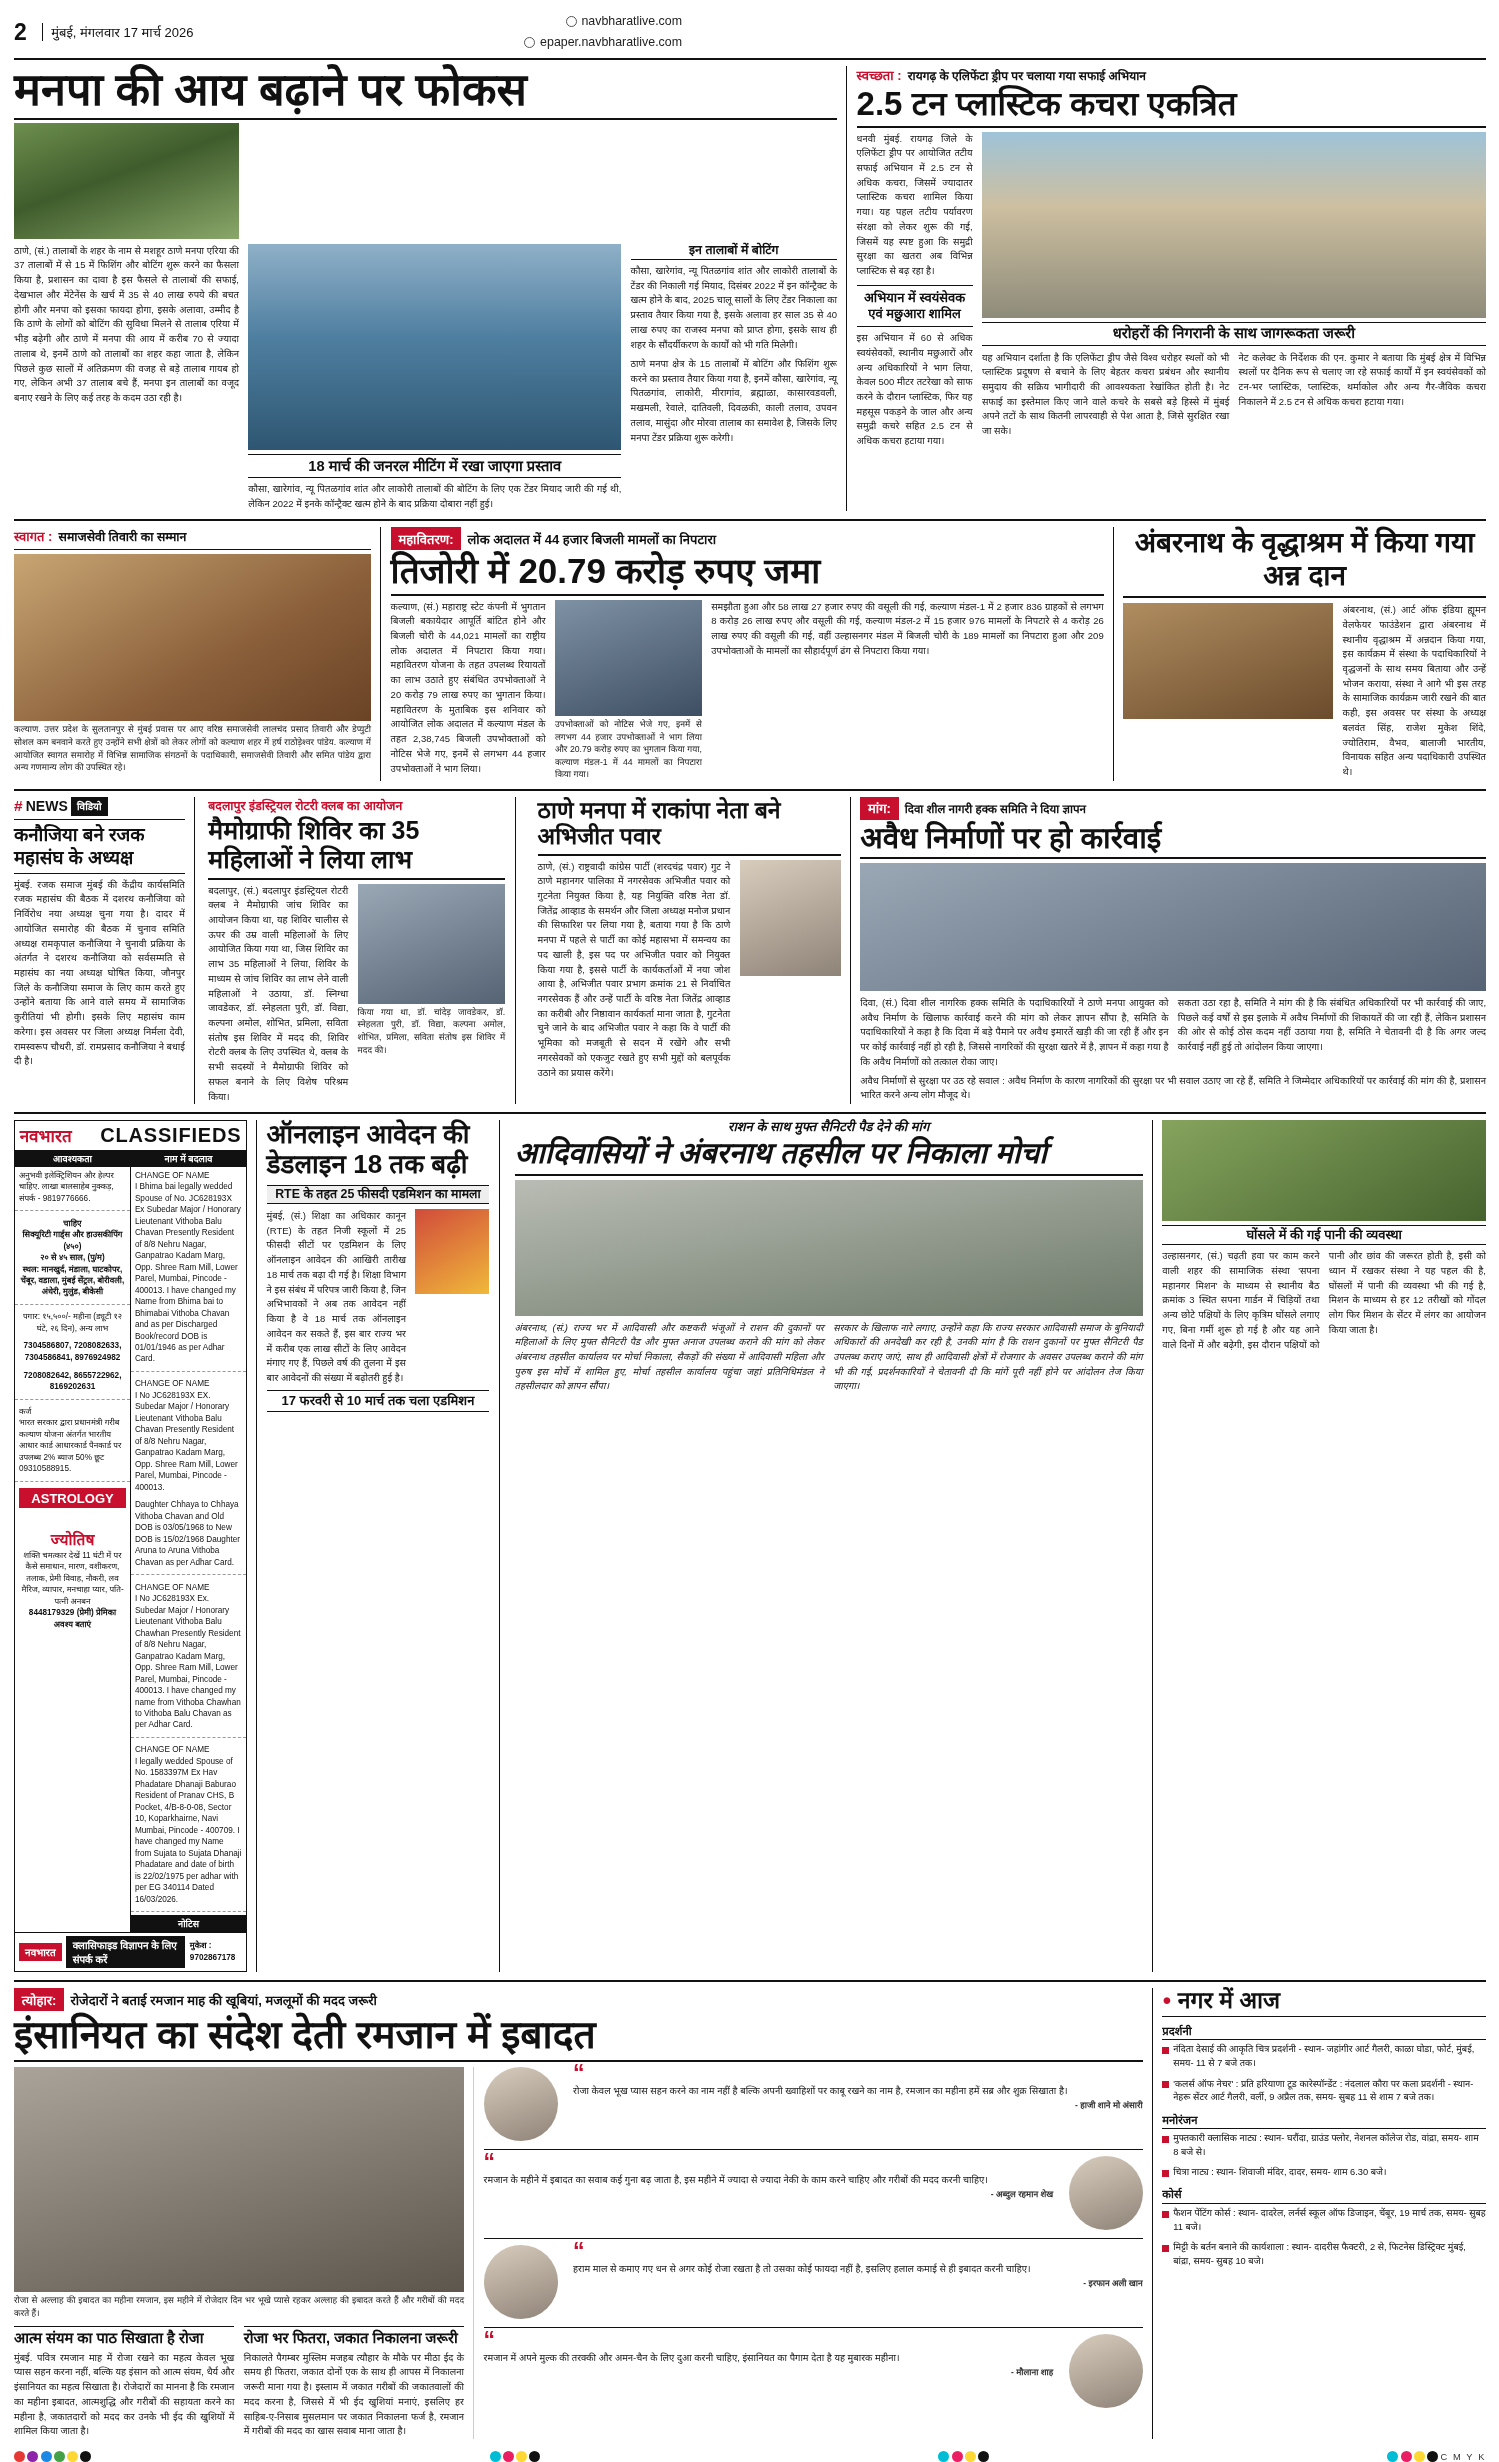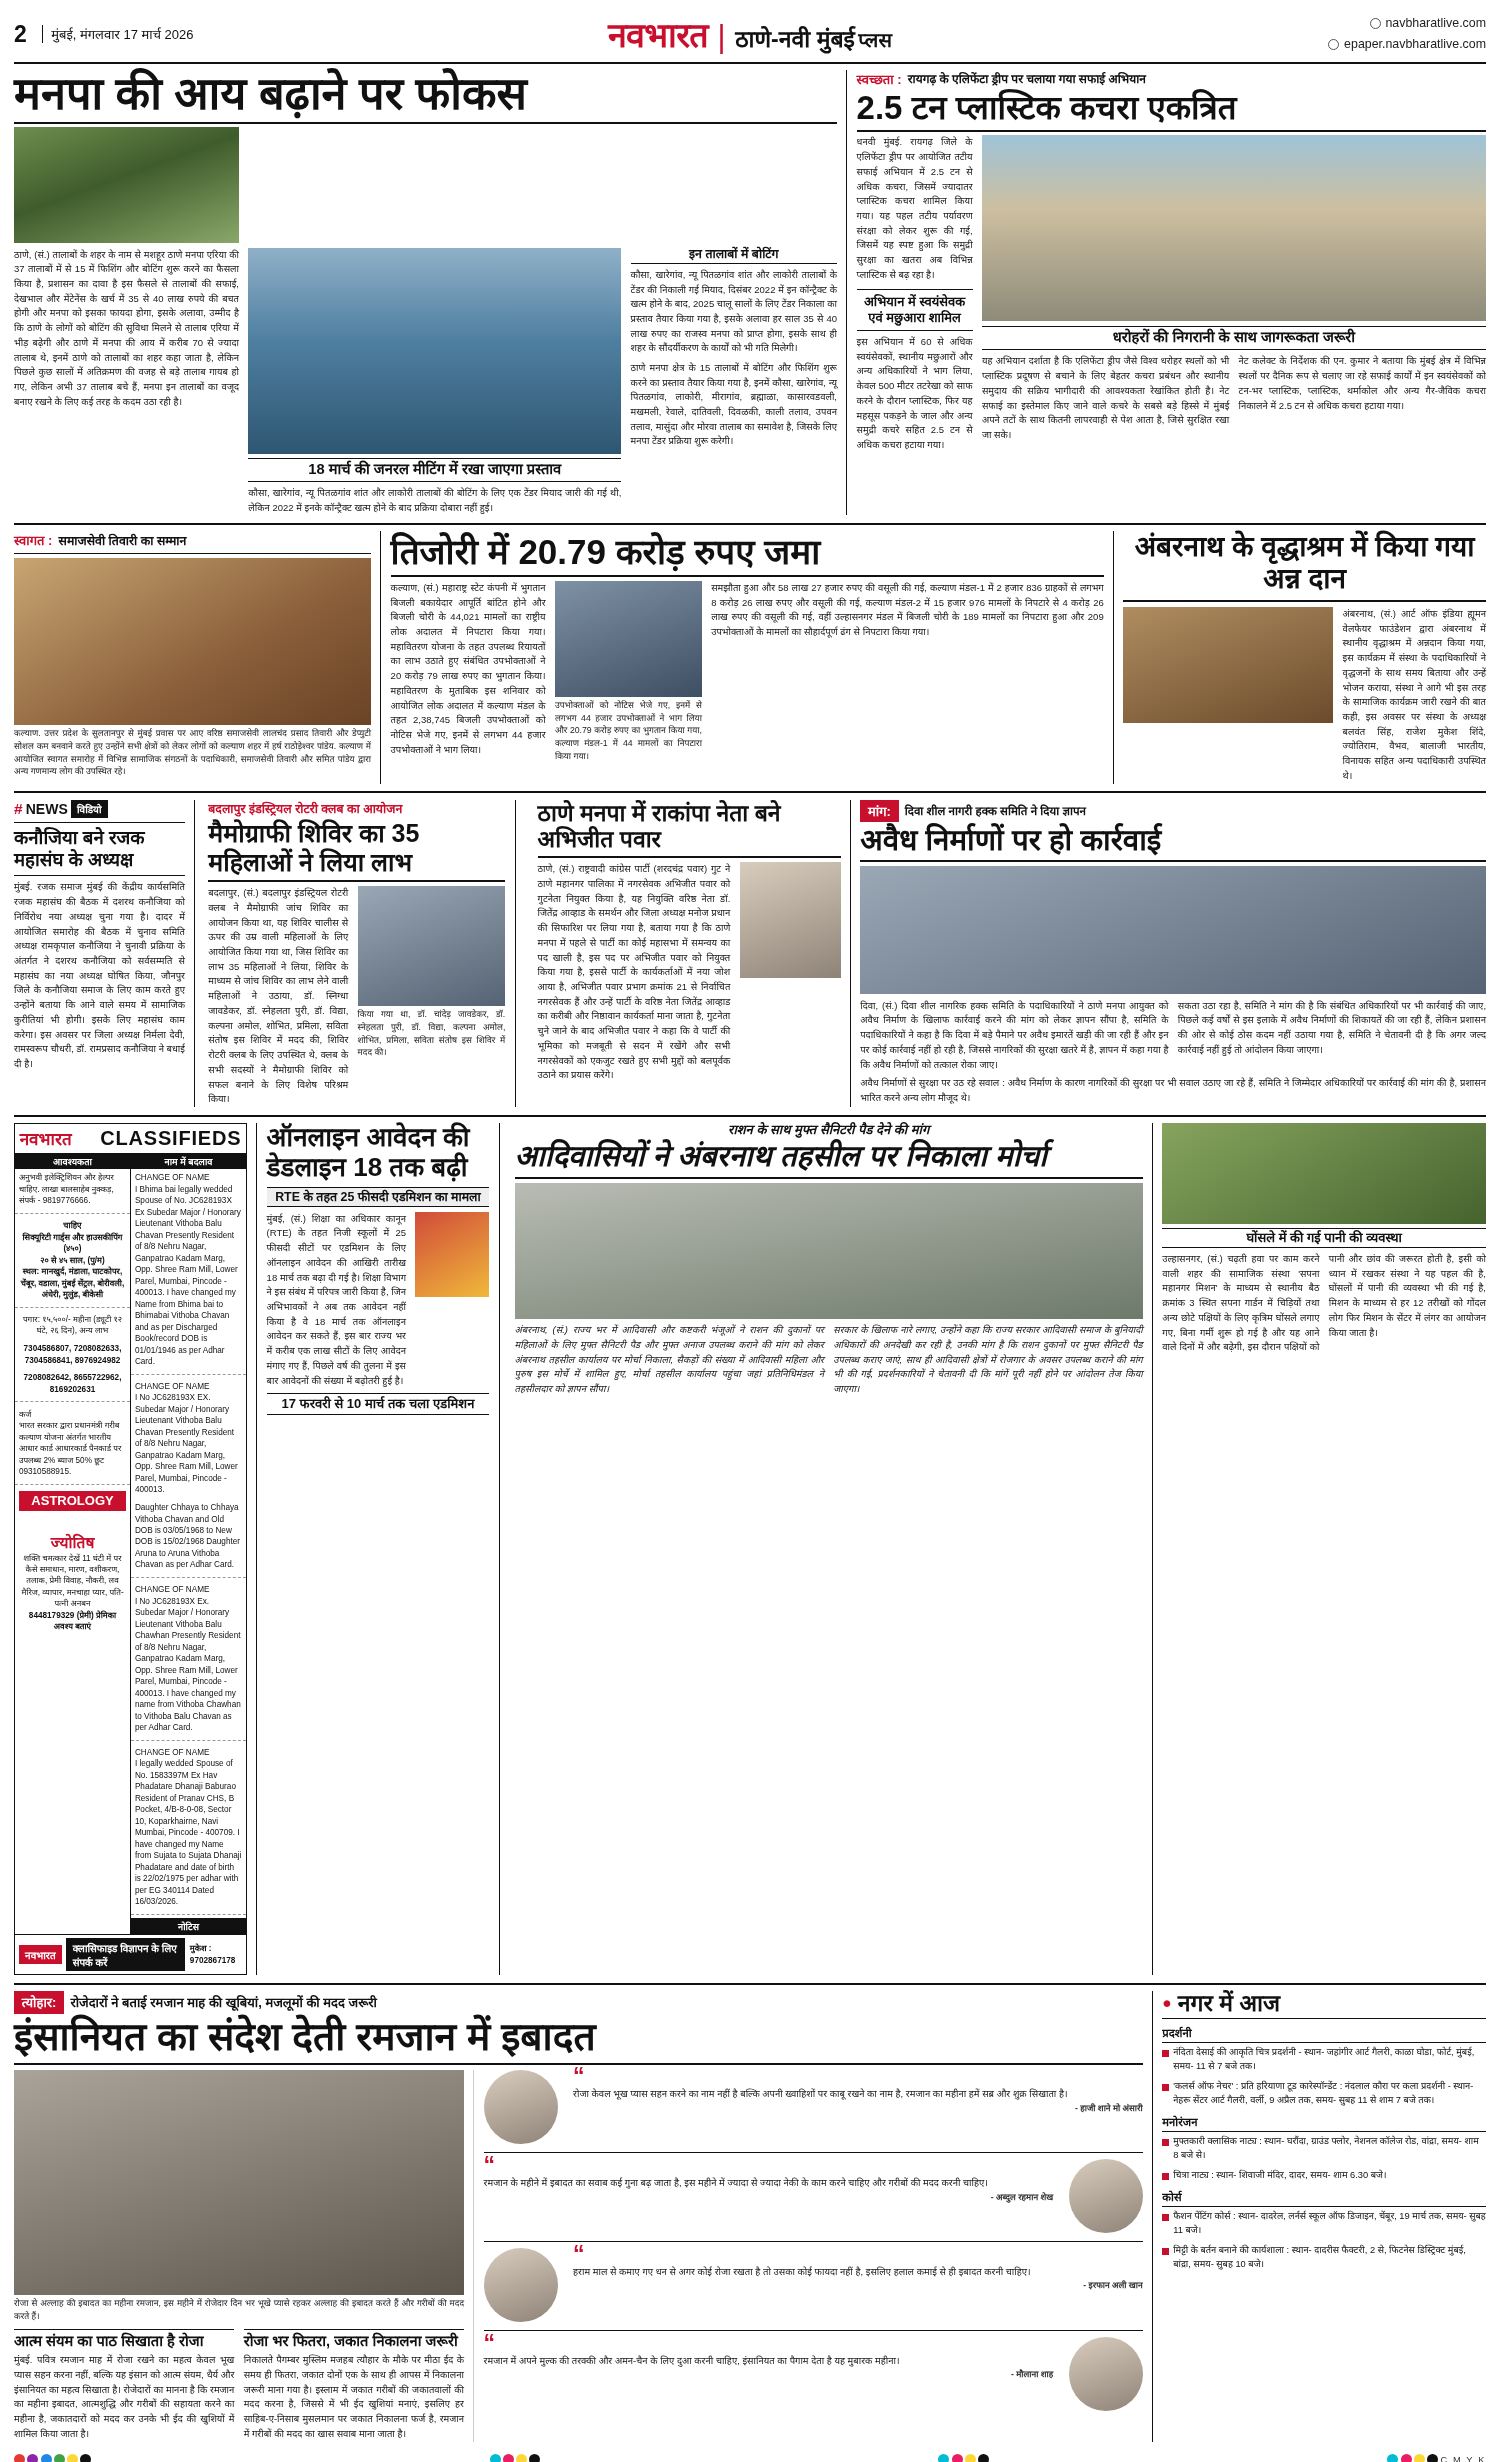--- a/index.html
+++ b/index.html
@@ -98,26 +98,20 @@
 </head>
 <body>
 
 <div class="page">
 
   <div class="masthead">
     <div class="mh-left">
       <span class="pagenum">2</span>
       <span class="mh-date">मुंबई, मंगलवार 17 मार्च 2026</span>
     </div>
-    <div class="mh-center">
-      <span class="logo-red">नवभारत</span>
-      <span class="logo-sep">|</span>
-      <span class="logo-edition">ठाणे-नवी मुंबई</span>
-      <span class="logo-plus">प्लस</span>
-    </div>
     <div class="mh-right">
       <div>
           <span class="globe"></span>
           <span>navbharatlive.com</span>
         </div>
       <div>
           <span class="globe"></span>
           <span>epaper.navbharatlive.com</span>
         </div>
     </div>
@@ -188,20 +182,24 @@
       <div class="kicker-line">
         <span style="color:#c8102e;font-weight:bold;font-size:13px;">स्वागत :</span>
         <span style="font-weight:bold;font-size:12.4px;">समाजसेवी तिवारी का सम्मान</span>
       </div>
       <div class="rule" style="margin:3.9px 0;"></div>
       <div class="photo ph-room" style="height:167px;"></div>
       <div class="cap">कल्याण. उत्तर प्रदेश के सुलतानपुर से मुंबई प्रवास पर आए वरिष्ठ समाजसेवी लालचंद प्रसाद तिवारी और डेप्युटी सोशल कम बनवाने करते हुए उन्होंने सभी क्षेत्रों को लेकर लोगों को कल्याण शहर में हर्ष राठोड़ेश्वर पांडेय. कल्याण में आयोजित स्वागत समारोह में विभिन्न सामाजिक संगठनों के पदाधिकारी, समाजसेवी तिवारी और समित पांडेय द्वारा अन्य गणमान्य लोग की उपस्थित रहे।</div>
     </div>
 
     <div style="flex:1; border-left:0.8px solid #111; padding-left:9.3px;">
+      <div class="kicker-line">
+        <span class="kicker">महावितरण:</span>
+        <span style="font-weight:bold;font-size:13px;">लोक अदालत में 44 हजार बिजली मामलों का निपटारा</span>
+      </div>
       <div class="hl" style="font-size:35px; margin-top:3.1px;">तिजोरी में 20.79 करोड़ रुपए जमा</div>
       <div class="thick-rule" style="margin:3.9px 0;"></div>
       <div class="cols">
         <div style="flex:0 0 155px;">
             <div class="body-text">कल्याण, (सं.) महाराष्ट्र स्टेट कंपनी में भुगतान बिजली बकायेदार आपूर्ति बांटित होने और बिजली चोरी के 44,021 मामलों का राष्ट्रीय लोक अदालत में निपटारा किया गया। महावितरण योजना के तहत उपलब्ध रियायतों का लाभ उठाते हुए संबंधित उपभोक्ताओं ने 20 करोड़ 79 लाख रुपए का भुगतान किया। महावितरण के मुताबिक इस शनिवार को आयोजित लोक अदालत में कल्याण मंडल के तहत 2,38,745 बिजली उपभोक्ताओं को नोटिस भेजे गए, इनमें से लगभग 44 हजार उपभोक्ताओं ने भाग लिया।</div>
           </div>
         <div style="flex:0 0 147px;">
           <div class="photo ph-elec" style="height:116px;"></div>
           <div class="cap">उपभोक्ताओं को नोटिस भेजे गए, इनमें से लगभग 44 हजार उपभोक्ताओं ने भाग लिया और 20.79 करोड़ रुपए का भुगतान किया गया, कल्याण मंडल-1 में 44 मामलों का निपटारा किया गया।</div>
         </div>

